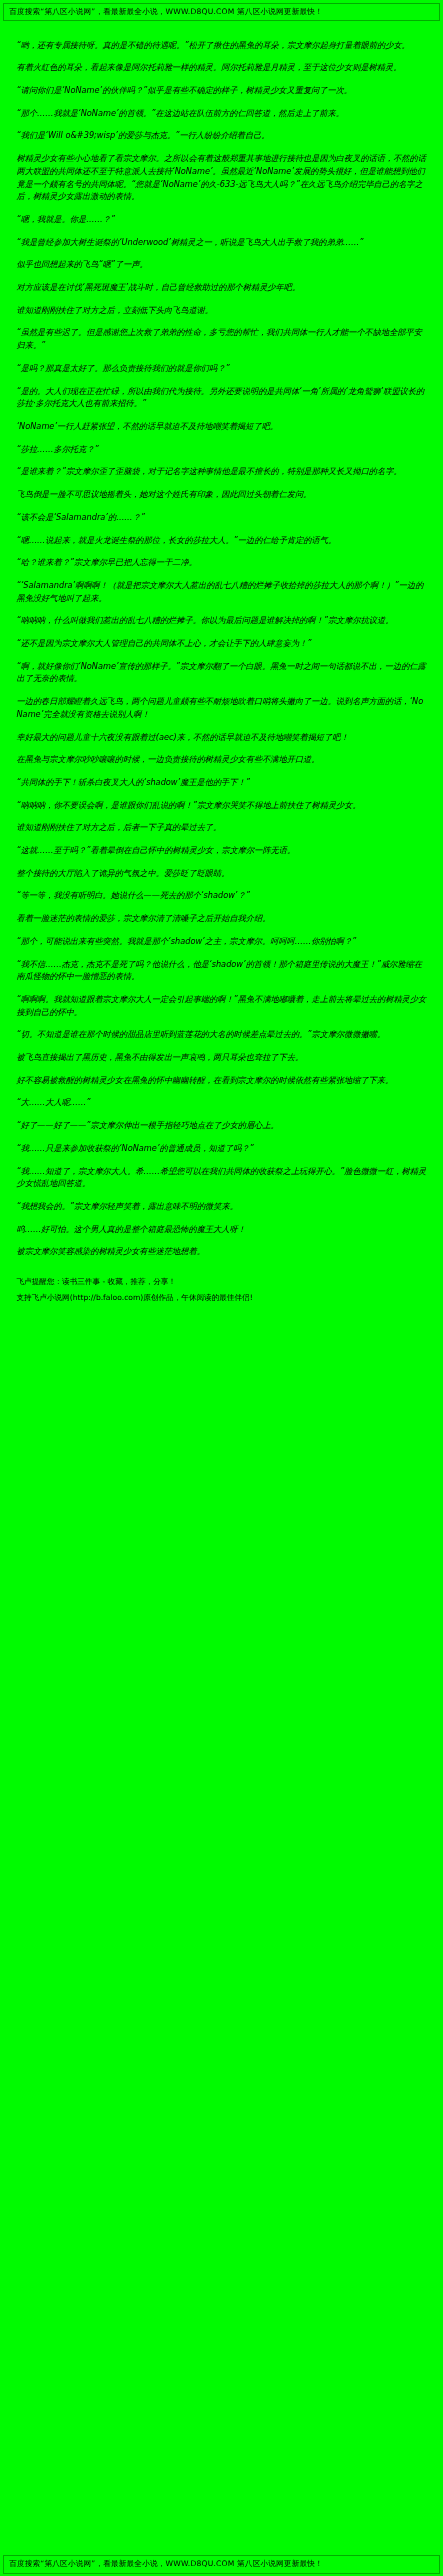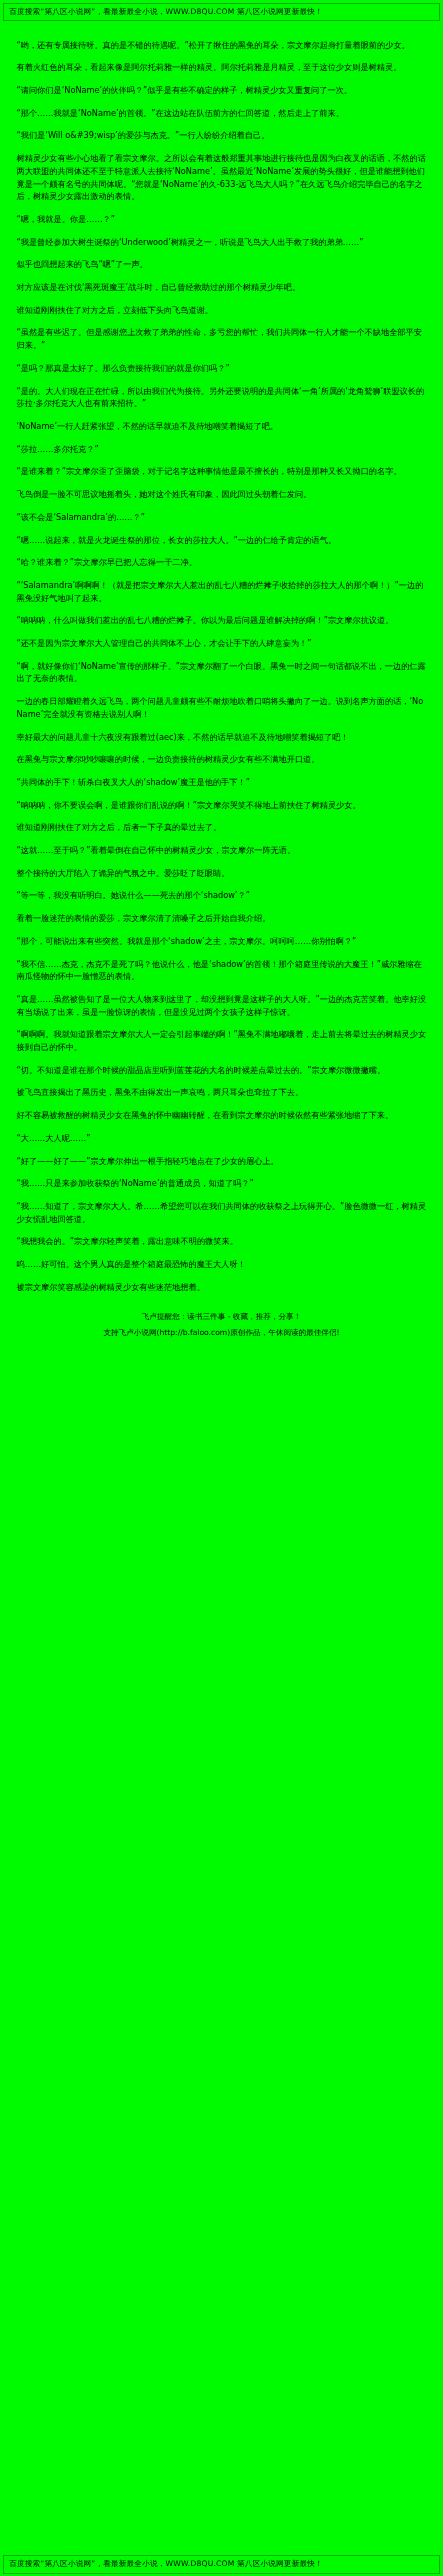--- a/index.html
+++ b/index.html
@@ -23,30 +23,30 @@
     font-size: 7.6px;
     line-height: 1.35;
     text-align: left;
     letter-spacing: 0.2px;
   }
   .content {
     padding: 15px 16.5px 5px 16.5px;
     font-size: 8.2px;
     line-height: 1.55;
     text-align: left;
+    font-style: italic;
   }
   .para {
     margin: 0 0 10px 0;
     word-break: break-all;
   }
   .meta-lines {
     padding: 2.5px 16.5px 8.9px 16.5px;
     font-size: 7.6px;
     line-height: 1.5;
-    text-align: center;
   }
   .meta-lines p {
     margin: 0 0 5px 0;
   }
   .faloo-link {
     color: inherit;
     text-decoration: none;
     cursor: pointer;
   }
   .footer-wrap {
@@ -89,21 +89,20 @@
     <p class="para">在黑兔与宗文摩尔吵吵嚷嚷的时候，一边负责接待的树精灵少女有些不满地开口道。</p>
     <p class="para">“共同体的手下！斩杀白夜叉大人的‘shadow’魔王是他的手下！”</p>
     <p class="para">“呐呐呐，你不要误会啊，是谁跟你们乱说的啊！”宗文摩尔哭笑不得地上前扶住了树精灵少女。</p>
     <p class="para">谁知道刚刚扶住了对方之后，后者一下子真的晕过去了。</p>
     <p class="para">“这就……至于吗？”看着晕倒在自己怀中的树精灵少女，宗文摩尔一阵无语。</p>
     <p class="para">整个接待的大厅陷入了诡异的气氛之中。爱莎眨了眨眼睛。</p>
     <p class="para">“等一等，我没有听明白。她说什么——死去的那个‘shadow’？”</p>
     <p class="para">看着一脸迷茫的表情的爱莎，宗文摩尔清了清嗓子之后开始自我介绍。</p>
     <p class="para">“那个，可能说出来有些突然。我就是那个‘shadow’之主，宗文摩尔。呵呵呵……你别怕啊？”</p>
     <p class="para">“我不信……杰克，杰克不是死了吗？他说什么，他是‘shadow’的首领！那个箱庭里传说的大魔王！”威尔雅缩在南瓜怪物的怀中一脸憎恶的表情。</p>
-    <p class="para">“真是……虽然被告知了是一位大人物来到这里了，却没想到竟是这样子的大人呀。”一边的杰克苦笑着。他幸好没有当场说了出来，虽是一脸惊讶的表情，但是没见过两个女孩子这样子惊讶。</p>
     <p class="para">“啊啊啊。我就知道跟着宗文摩尔大人一定会引起事端的啊！”黑兔不满地嘟囔着，走上前去将晕过去的树精灵少女接到自己的怀中。</p>
     <p class="para">“切。不知道是谁在那个时候的甜品店里听到蓝莲花的大名的时候差点晕过去的。”宗文摩尔微微撇嘴。</p>
     <p class="para">被飞鸟直接揭出了黑历史，黑兔不由得发出一声哀鸣，两只耳朵也耷拉了下去。</p>
     <p class="para">好不容易被救醒的树精灵少女在黑兔的怀中幽幽转醒，在看到宗文摩尔的时候依然有些紧张地缩了下来。</p>
     <p class="para">“大……大人呢……”</p>
     <p class="para">“好了——好了——”宗文摩尔伸出一根手指轻巧地点在了少女的眉心上。</p>
     <p class="para">“我……只是来参加收获祭的‘NoName’的普通成员，知道了吗？”</p>
     <p class="para">“我……知道了，宗文摩尔大人。希……希望您可以在我们共同体的收获祭之上玩得开心。”脸色微微一红，树精灵少女慌乱地回答道。</p>
     <p class="para">“我想我会的。”宗文摩尔轻声笑着，露出意味不明的微笑来。</p>
     <p class="para">呜……好可怕。这个男人真的是整个箱庭最恐怖的魔王大人呀！</p>

